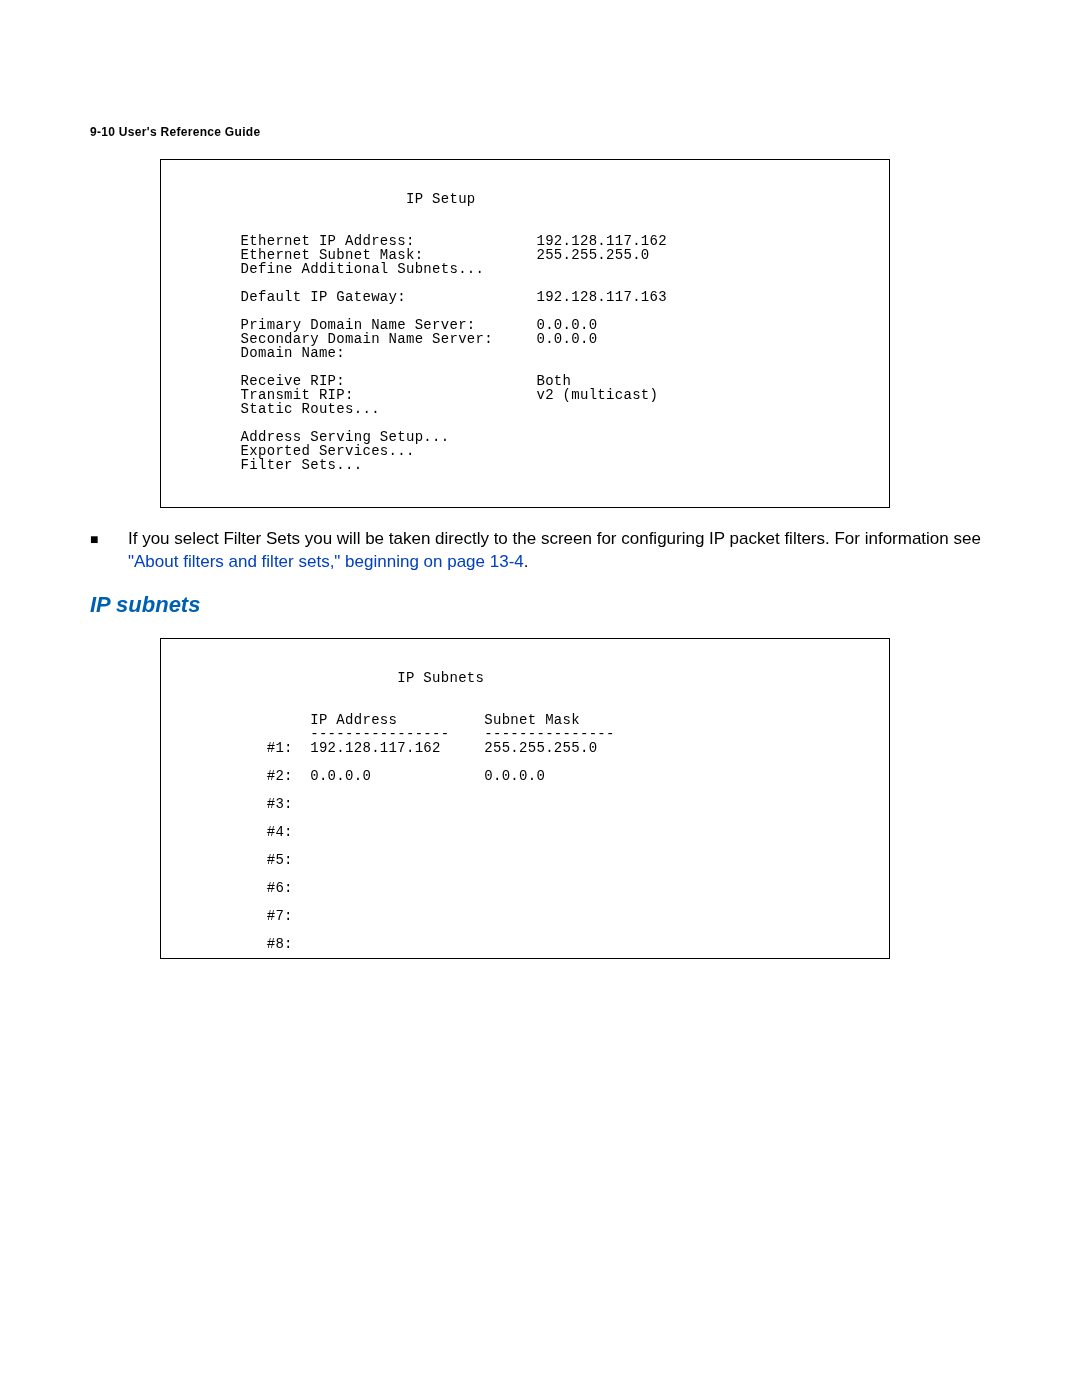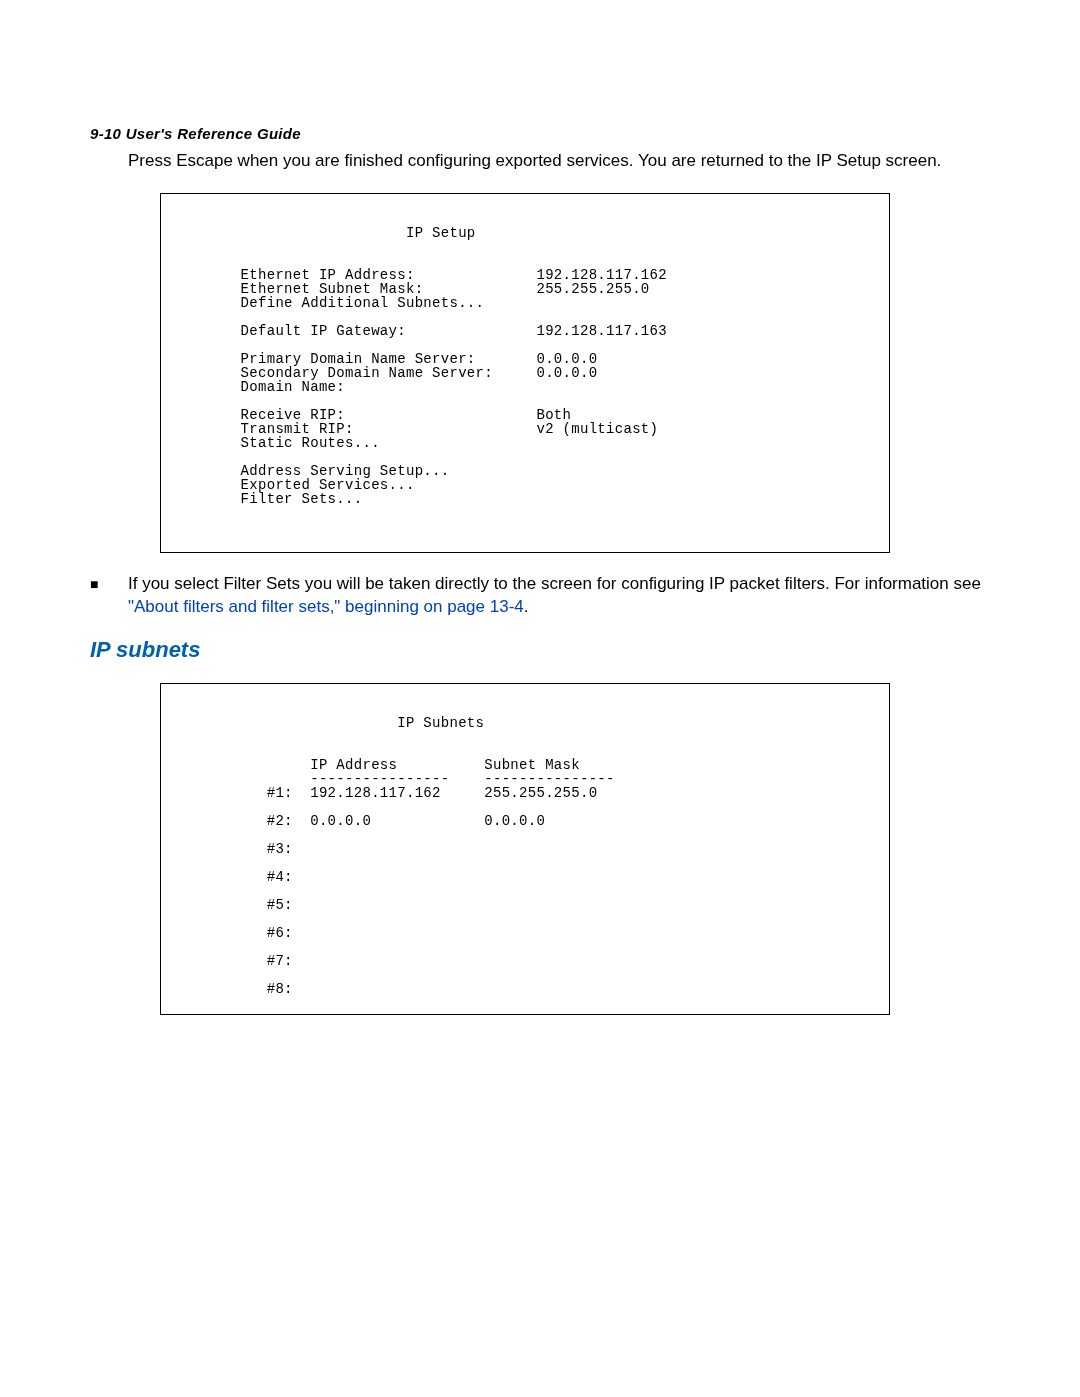--- a/index.html
+++ b/index.html
@@ -10,38 +10,37 @@
     color: #000;
   }
   .page {
     width: 1080px;
     height: 1397px;
     position: relative;
     box-sizing: border-box;
     padding: 125px 90px 0 90px;
   }
   .header-line {
-    font-size: 15px;
+    font-size: 12px;
     font-weight: bold;
-    font-style: italic;
     letter-spacing: 0.3px;
     margin-bottom: 8px;
   }
   .body-para {
     font-size: 17px;
     line-height: 1.35;
     margin: 0 0 18px 0;
     padding-left: 38px;
   }
   .terminal-box {
     border: 1.5px solid #000;
     margin: 20px 0 20px 70px;
     width: 730px;
     box-sizing: border-box;
-    padding: 18px 10px 18px 10px;
+    padding: 18px 10px 7px 10px;
     font-family: "Courier New", monospace;
     font-size: 14px;
     line-height: 1.0;
     white-space: pre;
     letter-spacing: 0.3px;
   }
   .bullet-block {
     display: flex;
     flex-direction: row;
     align-items: flex-start;
@@ -74,21 +73,20 @@
     margin: 0 0 10px 0;
   }
 </style>
 </head>
 <body>
 
 <div class="page">
 
   <div class="header-line">9-10   User's Reference Guide</div>
 
-  <p class="body-para">Press Escape when you are finished configuring exported services. You are returned to the IP Setup screen.</p>
 
   <div class="terminal-box" id="terminal1">
                            IP Setup
 
 
         Ethernet IP Address:              192.128.117.162
         Ethernet Subnet Mask:             255.255.255.0
         Define Additional Subnets...      
 
         Default IP Gateway:               192.128.117.163

